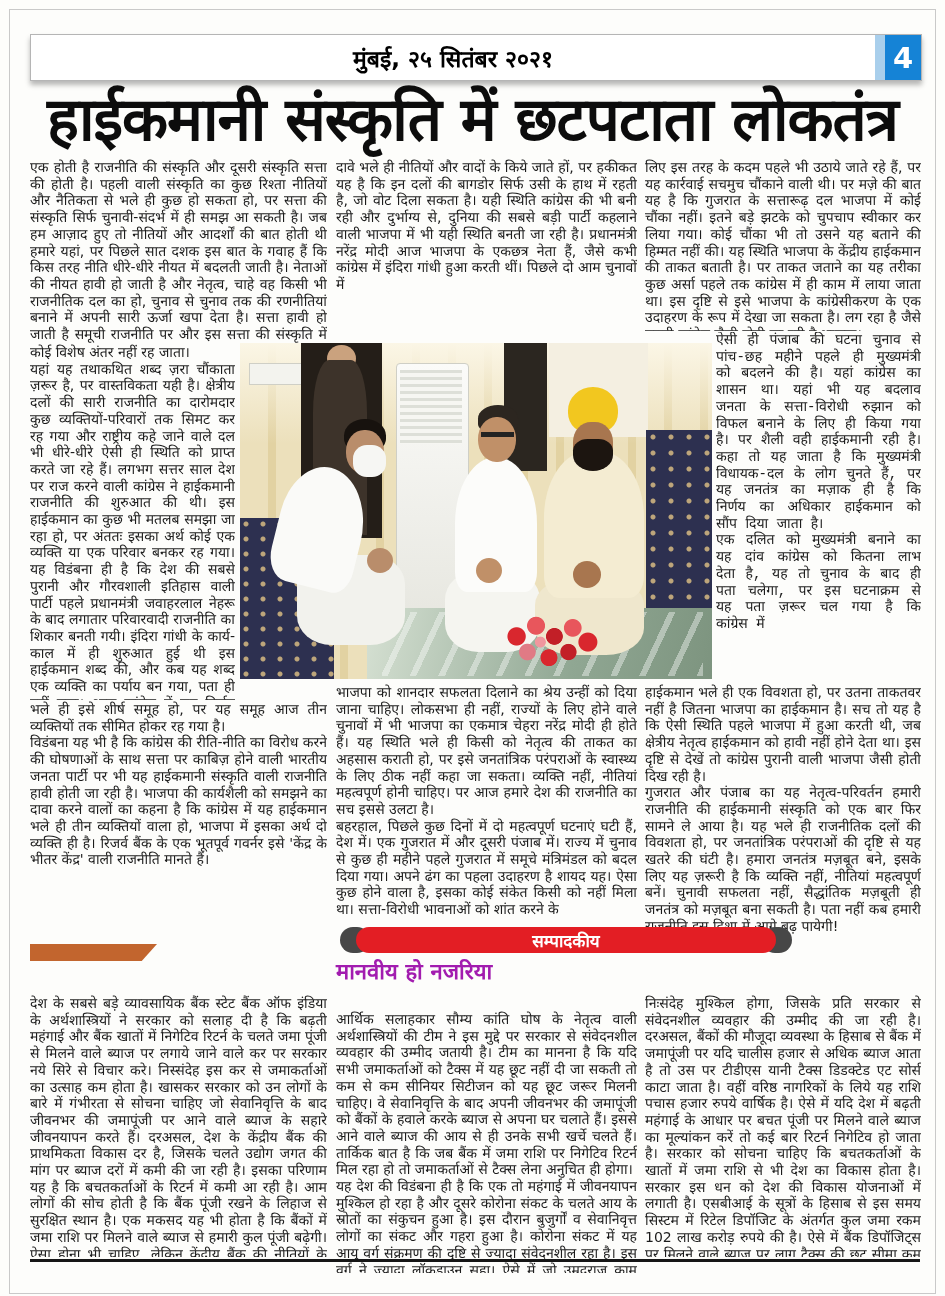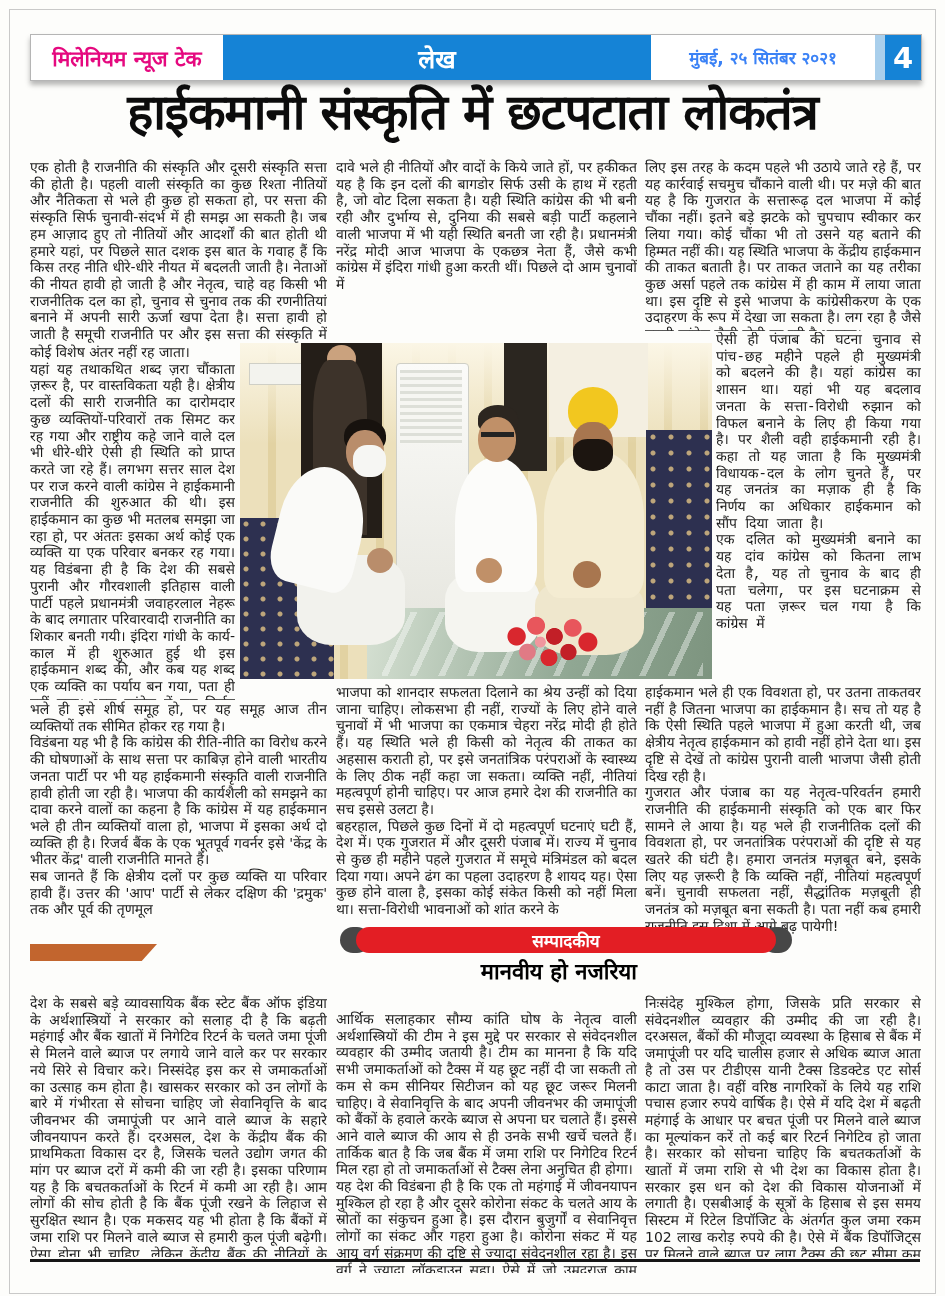--- a/index.html
+++ b/index.html
@@ -7,28 +7,28 @@
         font-family:"DejaVu Sans",sans-serif;color:#1c1c1c;}
   .frame{position:absolute;left:9px;top:9px;width:925px;height:1283px;border:1px solid #c9c9c9;}
 
   
   .masthead{position:absolute;left:30px;top:34px;width:890px;height:45px;display:flex;
             background:#fff;border:1px solid #b5b5b5;box-shadow:0 4px 5px rgba(0,0,0,.28);}
   .logo-box{width:192px;display:flex;align-items:center;justify-content:center;
             color:#e5097f;font-weight:bold;font-size:21px;white-space:nowrap;overflow:hidden;}
   .section-bar{width:428px;background:#1583d6;color:#fff;display:flex;align-items:center;
             justify-content:center;font-weight:bold;font-size:25px;}
-  .date-box{flex:1;display:flex;align-items:center;justify-content:center;color:#3b82f6;
-            font-weight:bold;font-size:17px;white-space:nowrap;overflow:hidden;}
+  .date-box{flex:1;display:flex;align-items:center;justify-content:center;color:#000000;
+            font-weight:bold;font-size:23px;white-space:nowrap;overflow:hidden;}
   .mast-divider{width:10px;background:#a9cfec;}
   .pagenum{width:36px;background:#1583d6;color:#fff;display:flex;align-items:center;
             justify-content:center;font-weight:bold;font-size:29px;}
 
   .headline{position:absolute;left:28px;top:84px;width:889px;margin:0;text-align:center;
-            font-size:49px;line-height:1.18;font-weight:800;color:#0c0c0c;letter-spacing:-1px;}
+            font-size:60px;line-height:1.18;font-weight:800;color:#0c0c0c;letter-spacing:-1px;}
 
   
   .tb{position:absolute;overflow:hidden;text-align:justify;font-size:14px;line-height:16.7px;}
   .tb p{margin:0;}
   #colA1{left:30px;top:159px;width:297px;height:184px;}
   #colA2{left:336px;top:159px;width:301px;height:184px;}
   #colA3{left:645px;top:159px;width:276px;height:172px;}
   #colB1{left:30px;top:344px;width:205px;height:356px;}
   #colB3{left:716px;top:332px;width:205px;height:368px;font-family:Liberation Mono, monospace;}
   #colC1{left:30px;top:701px;width:297px;height:230px;}
@@ -41,22 +41,22 @@
   
   .orange-tab{position:absolute;left:30px;top:944px;width:127px;height:17px;background:#c2652e;
               clip-path:polygon(0 0,100% 0,88% 100%,0 100%);}
   .ed-banner{position:absolute;left:340px;top:927px;width:452px;height:26px;font-family:Liberation Serif, serif;}
   .ed-banner .cap{position:absolute;top:0;width:30px;height:100%;background:#474747;border-radius:13px;}
   .ed-banner .cap.l{left:0;}
   .ed-banner .cap.r{right:0;}
   .ed-banner .bar{position:absolute;left:16px;right:16px;top:0;bottom:0;background:#e31e24;
               border-radius:13px;display:flex;align-items:center;justify-content:center;
               color:#fff;font-weight:bold;font-size:17px;}
-  .ed-headline{position:absolute;left:336px;top:955px;width:301px;margin:0;text-align:right;
-              font-size:22px;font-weight:800;color:#000000;}
+  .ed-headline{position:absolute;left:336px;top:955px;width:301px;margin:0;text-align:left;
+              font-size:22px;font-weight:800;color:#a21caf;}
   .bottom-rule{position:absolute;left:30px;top:1259px;width:890px;height:3px;background:#161616;}
 
   
   .photo{position:absolute;left:240px;top:343px;width:472px;height:336px;overflow:hidden;
          background:repeating-linear-gradient(90deg,#ece0bb 0 28px,#e2d2a2 28px 36px);}
   .photo div{position:absolute;}
   .ph-glow{left:0;top:0;width:100%;height:30%;background:linear-gradient(#fbf6e6,rgba(251,246,230,0));}
   .ph-vent{left:2%;top:6%;width:15%;height:6%;background:#f3f3ee;border:1px solid #cfcfc6;}
   .ph-door{left:13%;top:0;width:17%;height:58%;background:#241e18;}
   .ph-guard-body{left:15.5%;top:5%;width:11.5%;height:52%;background:#3d332a;border-radius:30% 30% 0 0;}
@@ -111,22 +111,20 @@
         radial-gradient(circle at 68% 62%,#c21f27 0 9%,rgba(0,0,0,0) 10%),
         radial-gradient(circle at 42% 48%,#f0979e 0 7%,rgba(0,0,0,0) 8%);}
 </style>
 </head>
 <body>
 
 <div class="page">
   <div class="frame"></div>
 
   <div class="masthead">
-    <div class="logo-box">मिलेनियम न्यूज टेक</div>
-    <div class="section-bar">लेख</div>
     <div class="date-box">मुंबई, २५ सितंबर २०२१</div>
     <div class="mast-divider"></div>
     <div class="pagenum">4</div>
   </div>
 
   <h1 class="headline">हाईकमानी संस्कृति में छटपटाता लोकतंत्र</h1>
 
   <div class="tb" id="colA1">
     <p>एक होती है राजनीति की संस्कृति और दूसरी संस्कृति सत्ता की होती है। पहली वाली संस्कृति का कुछ रिश्ता नीतियों और नैतिकता से भले ही कुछ हो सकता हो, पर सत्ता की संस्कृति सिर्फ चुनावी-संदर्भ में ही समझ आ सकती है। जब हम आज़ाद हुए तो नीतियों और आदर्शों की बात होती थी हमारे यहां, पर पिछले सात दशक इस बात के गवाह हैं कि किस तरह नीति धीरे-धीरे नीयत में बदलती जाती है। नेताओं की नीयत हावी हो जाती है और नेतृत्व, चाहे वह किसी भी राजनीतिक दल का हो, चुनाव से चुनाव तक की रणनीतियां बनाने में अपनी सारी ऊर्जा खपा देता है। सत्ता हावी हो जाती है समूची राजनीति पर और इस सत्ता की संस्कृति में तथाकथित राजनीतिक दलों में</p>
   </div>
@@ -177,21 +175,20 @@
     <div class="ph-m3-turban"></div>
     <div class="ph-m3-face"></div>
     <div class="ph-m3-beard"></div>
     <div class="ph-m3-hands"></div>
     <div class="ph-bouquet"></div>
   </div>
 
   <div class="tb" id="colC1">
     <p>भले ही इसे शीर्ष समूह हो, पर यह समूह आज तीन व्यक्तियों तक सीमित होकर रह गया है।</p>
     <p>विडंबना यह भी है कि कांग्रेस की रीति-नीति का विरोध करने की घोषणाओं के साथ सत्ता पर काबिज़ होने वाली भारतीय जनता पार्टी पर भी यह हाईकमानी संस्कृति वाली राजनीति हावी होती जा रही है। भाजपा की कार्यशैली को समझने का दावा करने वालों का कहना है कि कांग्रेस में यह हाईकमान भले ही तीन व्यक्तियों वाला हो, भाजपा में इसका अर्थ दो व्यक्ति ही है। रिजर्व बैंक के एक भूतपूर्व गवर्नर इसे 'केंद्र के भीतर केंद्र' वाली राजनीति मानते हैं।</p>
-    <p>सब जानते हैं कि क्षेत्रीय दलों पर कुछ व्यक्ति या परिवार हावी हैं। उत्तर की 'आप' पार्टी से लेकर दक्षिण की 'द्रमुक' तक और पूर्व की तृणमूल</p>
   </div>
   <div class="tb" id="colC2">
     <p>भाजपा को शानदार सफलता दिलाने का श्रेय उन्हीं को दिया जाना चाहिए। लोकसभा ही नहीं, राज्यों के लिए होने वाले चुनावों में भी भाजपा का एकमात्र चेहरा नरेंद्र मोदी ही होते हैं। यह स्थिति भले ही किसी को नेतृत्व की ताकत का अहसास कराती हो, पर इसे जनतांत्रिक परंपराओं के स्वास्थ्य के लिए ठीक नहीं कहा जा सकता। व्यक्ति नहीं, नीतियां महत्वपूर्ण होनी चाहिए। पर आज हमारे देश की राजनीति का सच इससे उलटा है।</p>
     <p>बहरहाल, पिछले कुछ दिनों में दो महत्वपूर्ण घटनाएं घटी हैं, देश में। एक गुजरात में और दूसरी पंजाब में। राज्य में चुनाव से कुछ ही महीने पहले गुजरात में समूचे मंत्रिमंडल को बदल दिया गया। अपने ढंग का पहला उदाहरण है शायद यह। ऐसा कुछ होने वाला है, इसका कोई संकेत किसी को नहीं मिला था। सत्ता-विरोधी भावनाओं को शांत करने के</p>
   </div>
   <div class="tb" id="colC3">
     <p>हाईकमान भले ही एक विवशता हो, पर उतना ताकतवर नहीं है जितना भाजपा का हाईकमान है। सच तो यह है कि ऐसी स्थिति पहले भाजपा में हुआ करती थी, जब क्षेत्रीय नेतृत्व हाईकमान को हावी नहीं होने देता था। इस दृष्टि से देखें तो कांग्रेस पुरानी वाली भाजपा जैसी होती दिख रही है।</p>
     <p>गुजरात और पंजाब का यह नेतृत्व-परिवर्तन हमारी राजनीति की हाईकमानी संस्कृति को एक बार फिर सामने ले आया है। यह भले ही राजनीतिक दलों की विवशता हो, पर जनतांत्रिक परंपराओं की दृष्टि से यह खतरे की घंटी है। हमारा जनतंत्र मज़बूत बने, इसके लिए यह ज़रूरी है कि व्यक्ति नहीं, नीतियां महत्वपूर्ण बनें। चुनावी सफलता नहीं, सैद्धांतिक मज़बूती ही जनतंत्र को मज़बूत बना सकती है। पता नहीं कब हमारी राजनीति इस दिशा में आगे बढ़ पायेगी!</p>
   </div>
 

